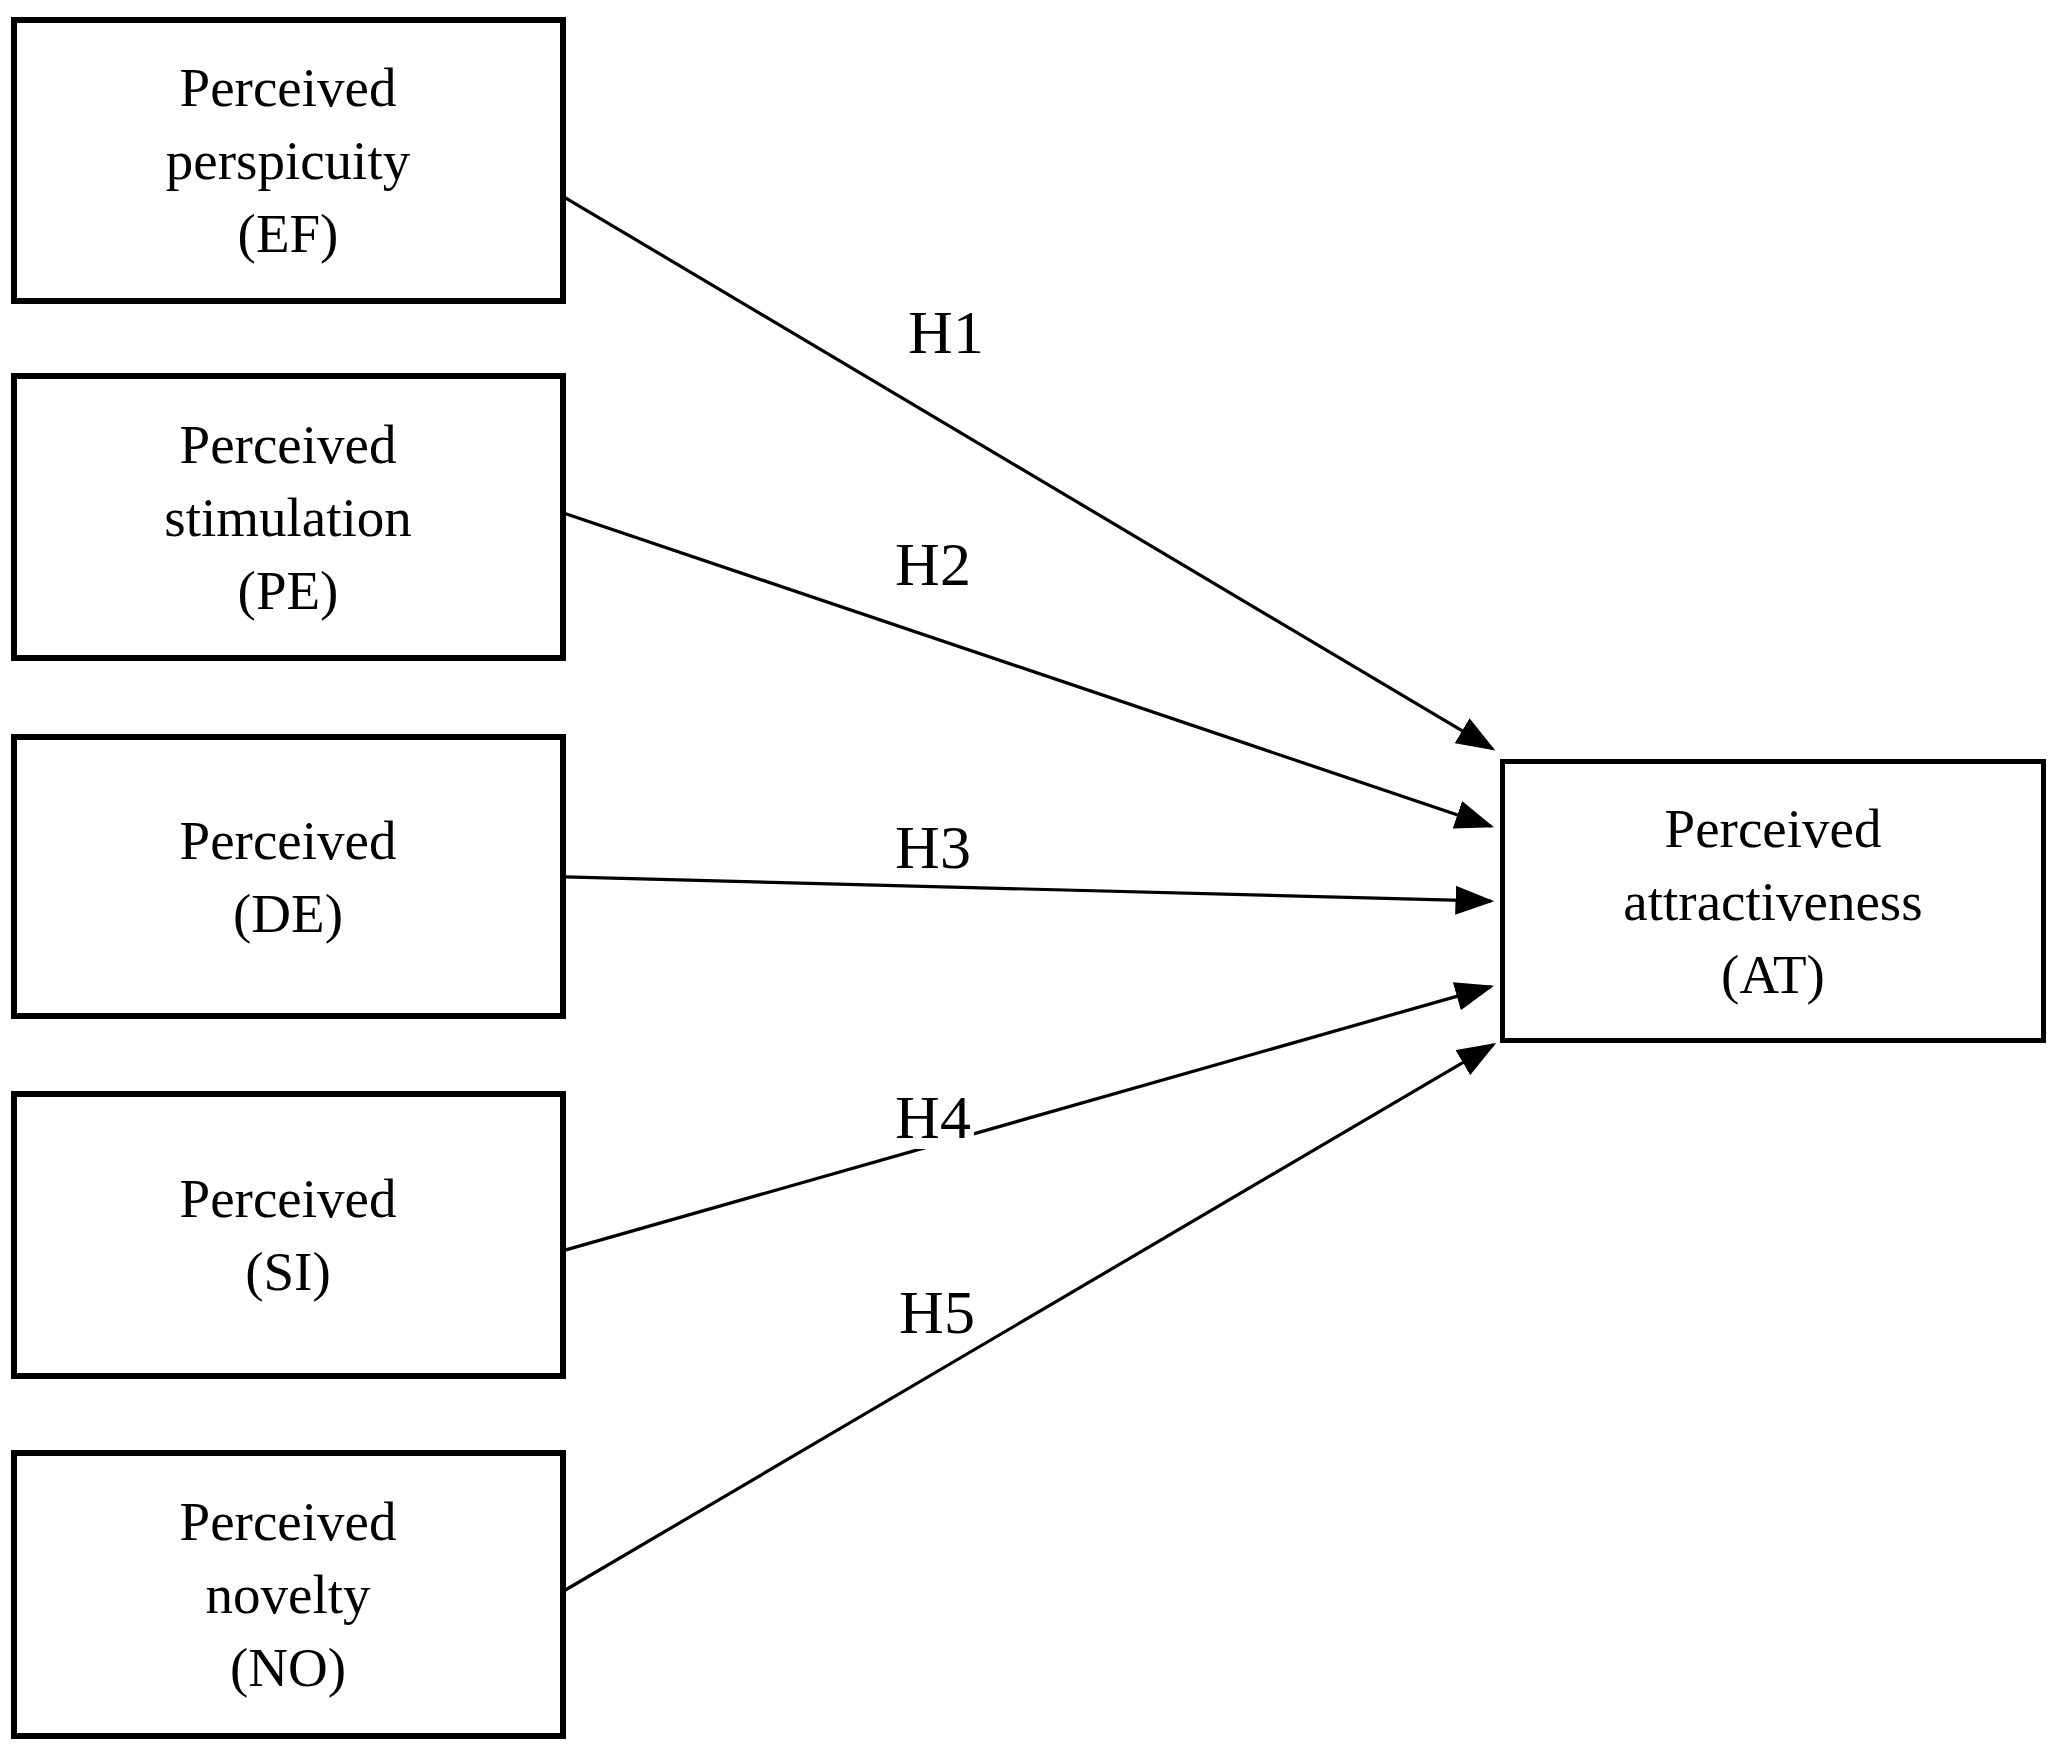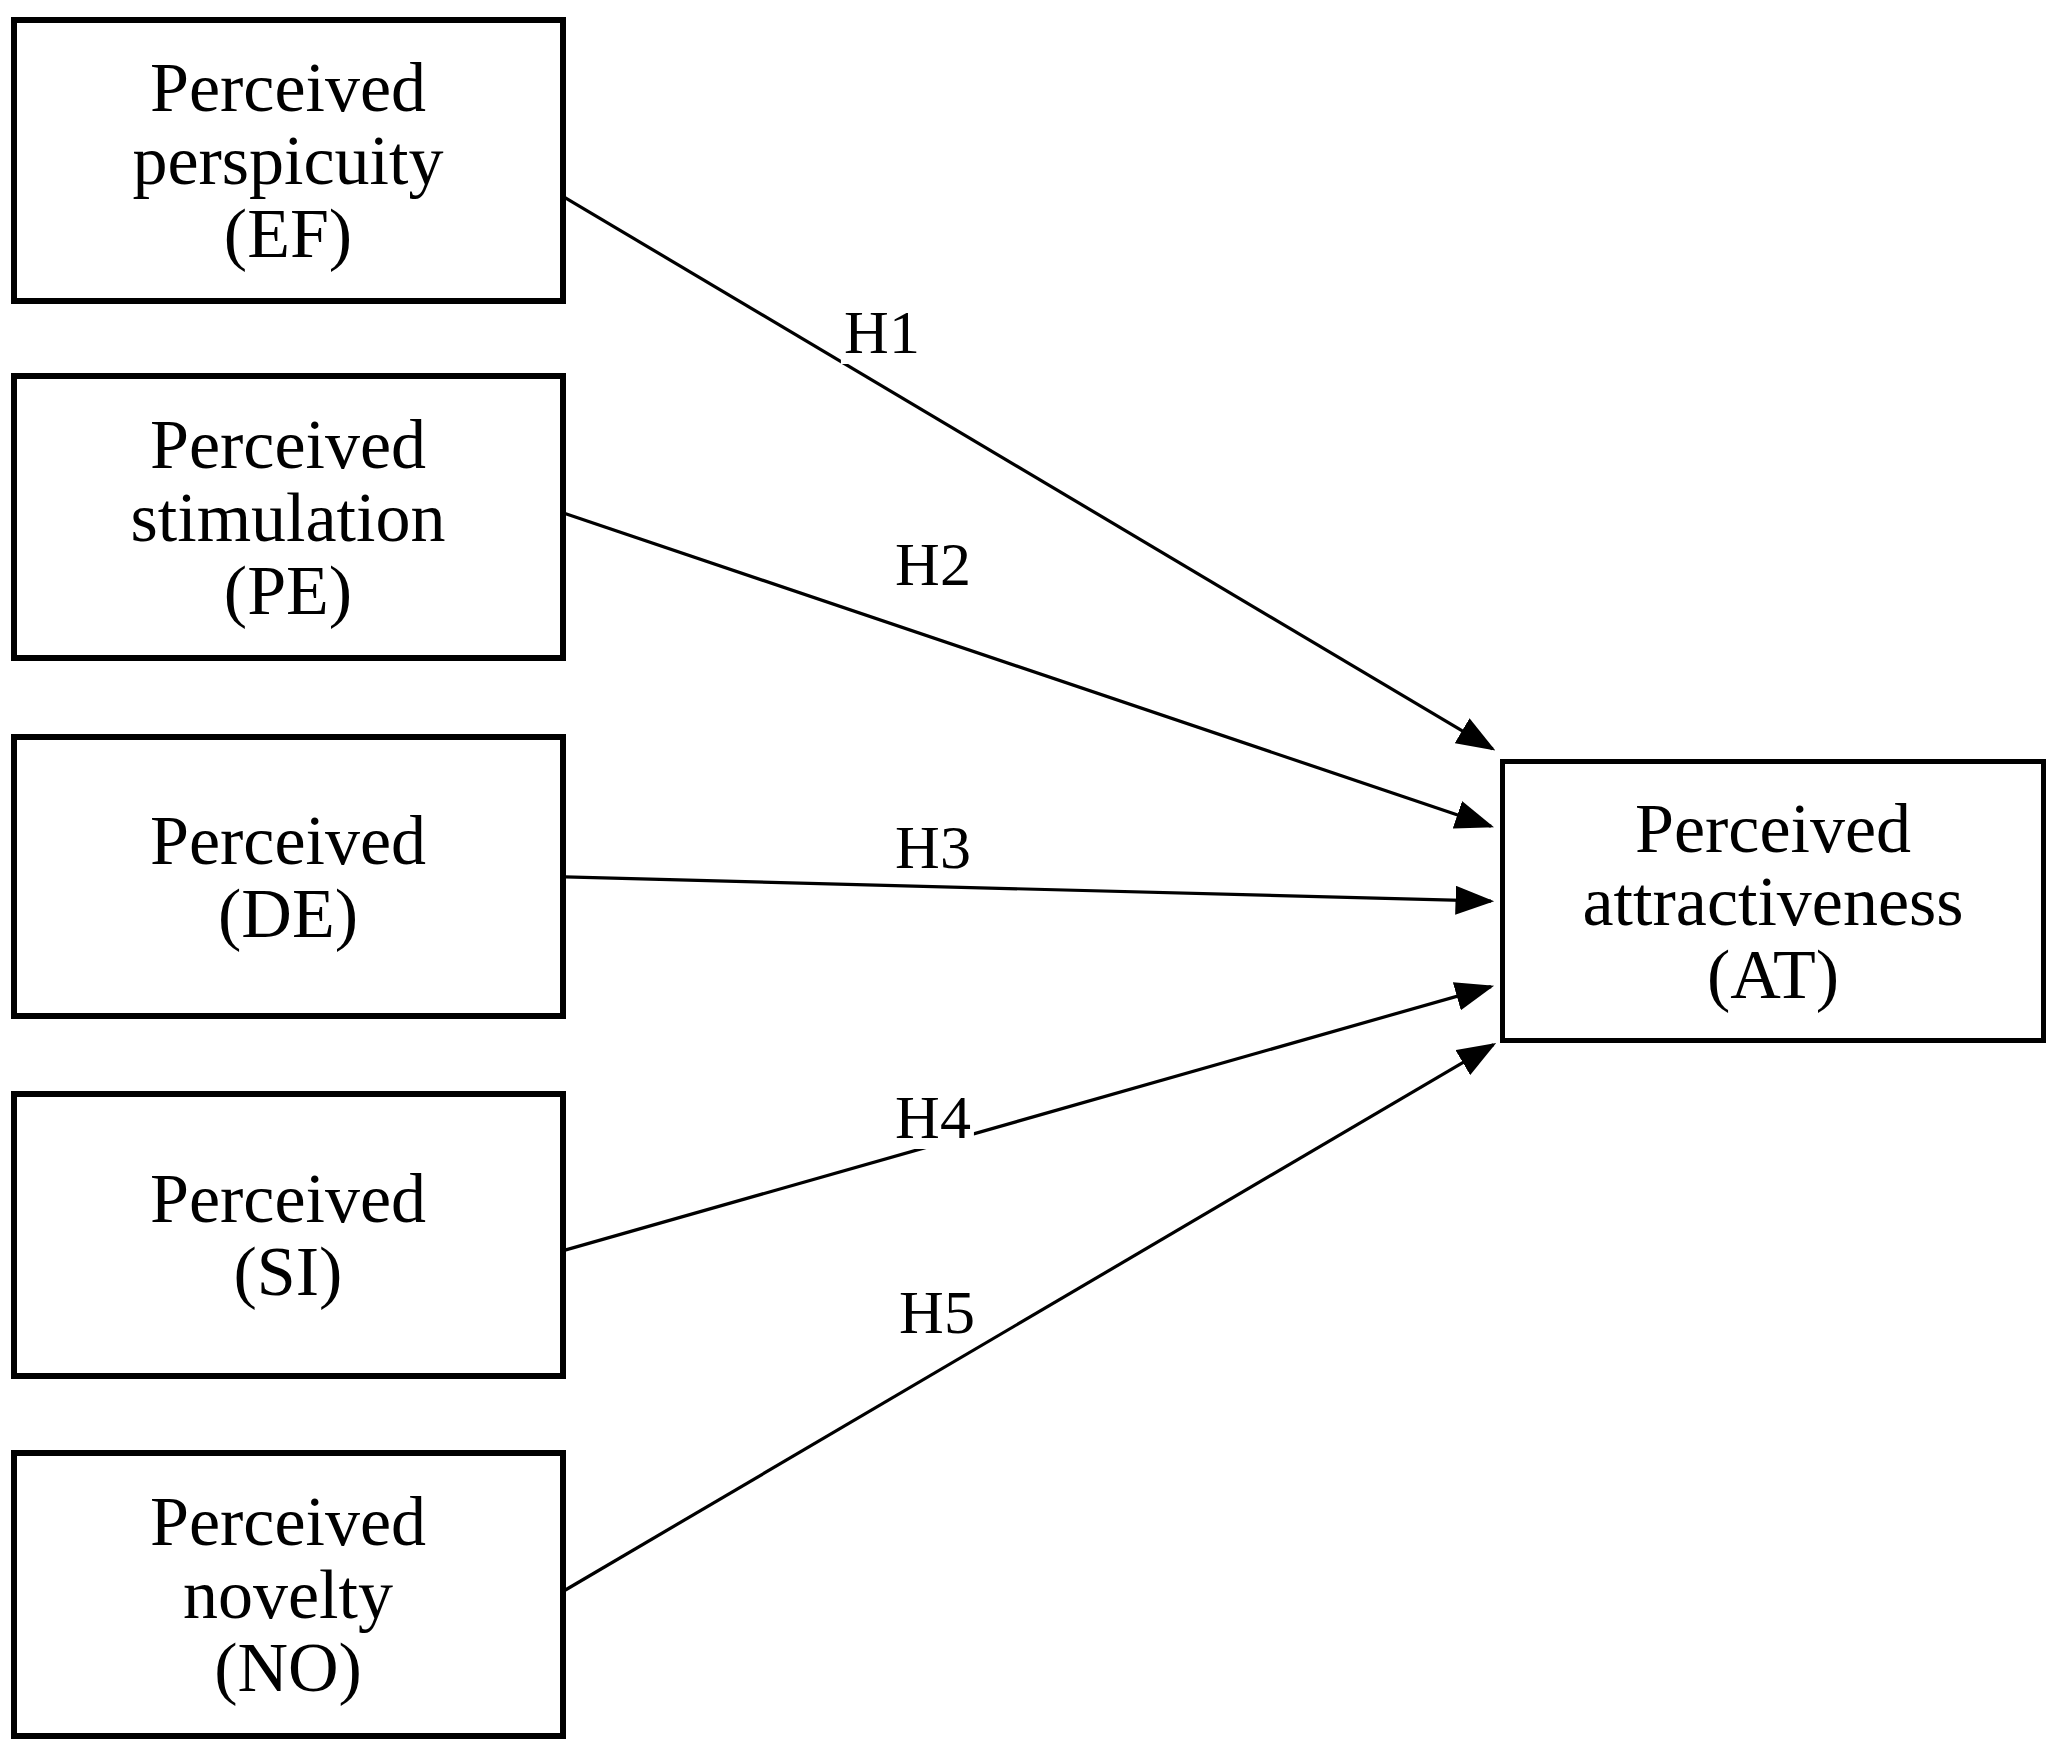--- a/index.html
+++ b/index.html
@@ -26,40 +26,40 @@
   .node-box {
     position: absolute;
     box-sizing: border-box;
     border: 6.4px solid #000000;
     background: #ffffff;
     display: flex;
     flex-direction: column;
     align-items: center;
     justify-content: center;
     text-align: center;
-    font-size: 70px;
+    font-size: 55px;
     line-height: 73px;
     white-space: nowrap;
   }
   .box-ef { left: 10.5px;   top: 17px;   width: 555px; height: 287px; }
   .box-pe { left: 10.5px;   top: 373px;  width: 555px; height: 288px; }
   .box-de { left: 10.5px;   top: 734px;  width: 555px; height: 285px; }
   .box-si { left: 10.5px;   top: 1091px; width: 555px; height: 288px; }
   .box-no { left: 10.5px;   top: 1450px; width: 555px; height: 289px; }
   .box-at { left: 1500px; top: 759px;  width: 546px; height: 284px; border-width: 5.6px; }
   .h-label {
     position: absolute;
     transform: translate(-50%, -50%);
     font-size: 62px;
     line-height: 64px;
     white-space: nowrap;
     background: #ffffff;
     padding: 0 3.2px;
   }
-  .hl-1 { left: 882px; top: 332px; }
+  .hl-1 { left: 946px; top: 332px; }
   .hl-2 { left: 933px; top: 564px; }
   .hl-3 { left: 933px; top: 847px; }
   .hl-4 { left: 933px; top: 1117px; }
   .hl-5 { left: 937px; top: 1312px; }
 </style>
 </head>
 <body>
 
 <div class="canvas">
 

